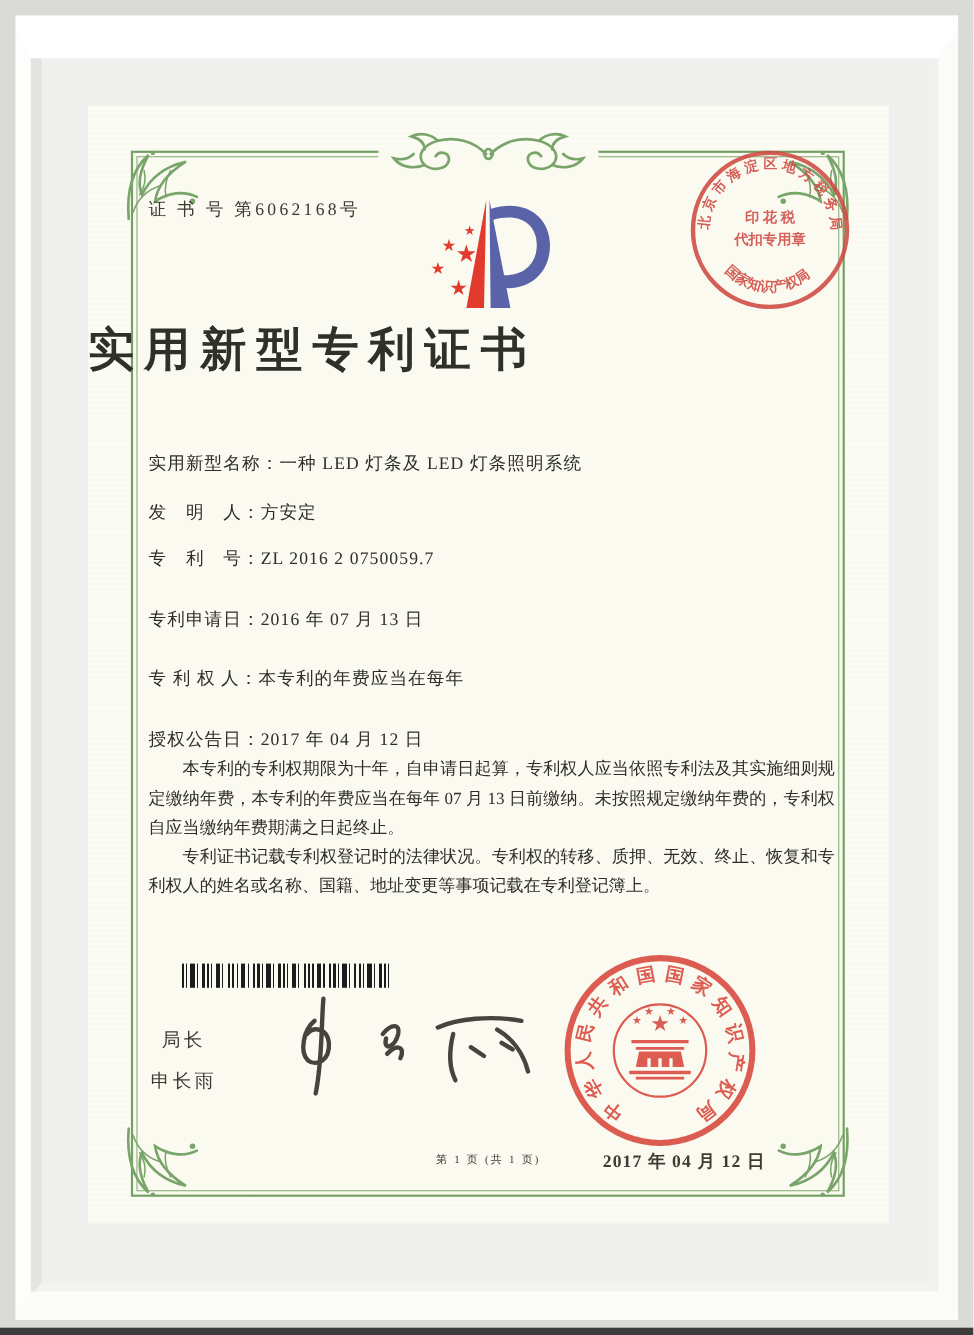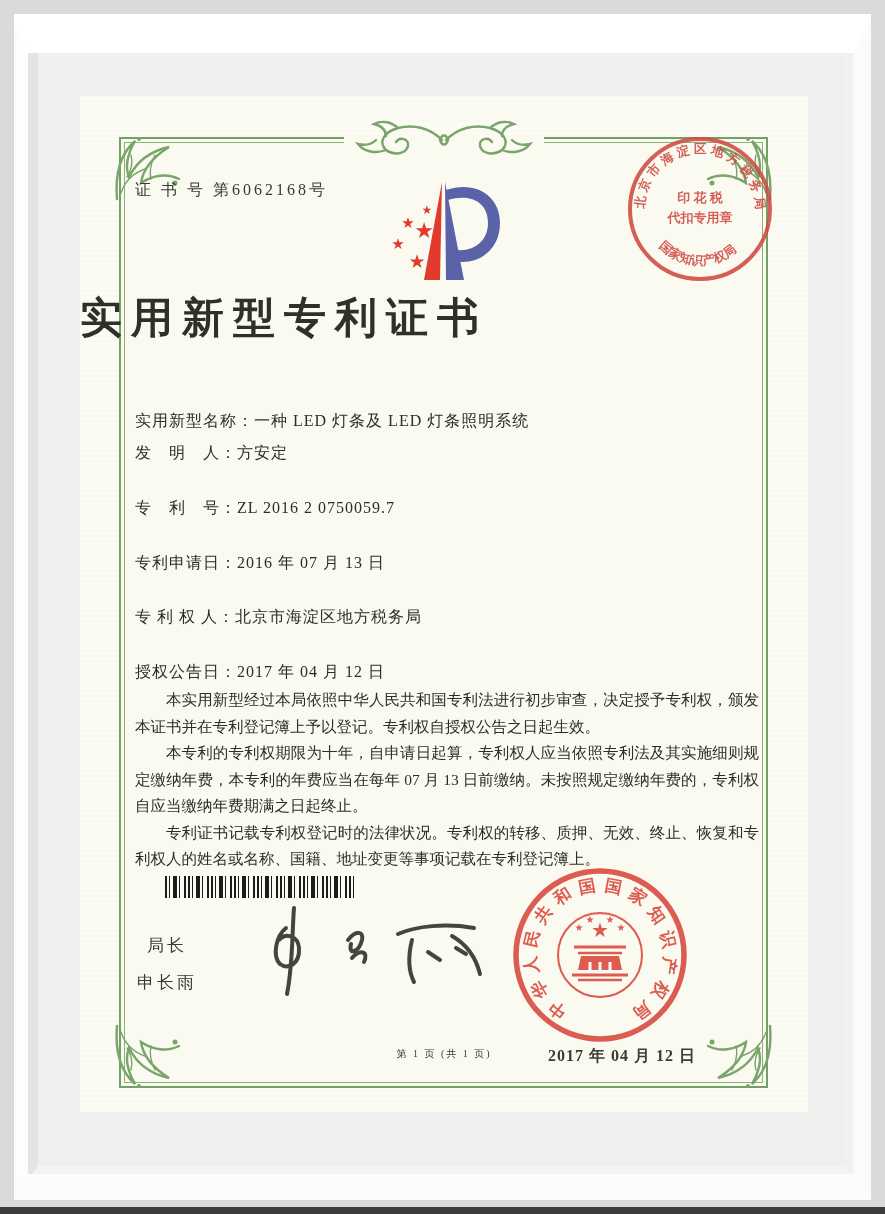--- a/index.html
+++ b/index.html
@@ -55,21 +55,21 @@
   .sipo-logo{position:absolute;left:300px;top:80px;z-index:10;}
   .tax-stamp{position:absolute;left:545px;top:38px;z-index:20;opacity:.88;}
   .cert-title{
     position:absolute;left:0;right:0;top:194px;text-align:left;
     font-size:42px;font-weight:bold;letter-spacing:9px;color:#30302a;z-index:10;
   }
   .field{
     position:absolute;left:55px;width:630px;font-size:16px;letter-spacing:1px;
     color:#2e2e27;z-index:10;white-space:nowrap;
   }
-  .f0{top:291px;margin-top:24px;} .f1{top:347px;} .f2{top:402px;} .f3{top:457px;} .f4{top:511px;} .f5{top:566px;}
+  .f0{top:291px;margin-top:24px;} .f1{top:360px;} .f2{top:402px;} .f3{top:457px;} .f4{top:511px;} .f5{top:566px;}
   .paragraphs{
     position:absolute;left:55px;top:591px;width:624px;z-index:10;
     font-size:15.5px;line-height:26.5px;color:#2e2e27;text-align:justify;
   }
   .paragraphs p{margin:0;text-indent:2em;}
   .barcode{
     position:absolute;left:85px;top:780px;width:192px;height:22px;z-index:10;
     background:repeating-linear-gradient(90deg,
       #1c1c1c 0 2px,rgba(0,0,0,0) 2px 4px,
       #1c1c1c 4px 5px,rgba(0,0,0,0) 5px 8px,
@@ -176,25 +176,24 @@
       <text x="75" y="68" text-anchor="middle" font-size="13" font-weight="bold" fill="#cf4a43">印 花 税</text>
       <text x="75" y="88" text-anchor="middle" font-size="13" font-weight="bold" fill="#cf4a43">代扣专用章</text>
     </svg>
 
     <div class="cert-title">实用新型专利证书</div>
 
     <div class="field f0">实用新型名称：一种 LED 灯条及 LED 灯条照明系统</div>
     <div class="field f1">发　明　人：方安定</div>
     <div class="field f2">专　利　号：ZL 2016 2 0750059.7</div>
     <div class="field f3">专利申请日：2016 年 07 月 13 日</div>
-    <div class="field f4">专 利 权 人：北京市海淀区地方税务局</div>
+    <div class="field f4">专 利 权 人：本专利的年费应当在每年</div>
     <div class="field f5">授权公告日：2017 年 04 月 12 日</div>
 
     <div class="paragraphs">
-      <p>本实用新型经过本局依照中华人民共和国专利法进行初步审查，决定授予专利权，颁发本证书并在专利登记簿上予以登记。专利权自授权公告之日起生效。</p>
       <p>本专利的专利权期限为十年，自申请日起算，专利权人应当依照专利法及其实施细则规定缴纳年费，本专利的年费应当在每年 07 月 13 日前缴纳。未按照规定缴纳年费的，专利权自应当缴纳年费期满之日起终止。</p>
       <p>专利证书记载专利权登记时的法律状况。专利权的转移、质押、无效、终止、恢复和专利权人的姓名或名称、国籍、地址变更等事项记载在专利登记簿上。</p>
     </div>
 
     <div class="barcode"></div>
 
     <div class="sig-block">
       <div class="sig-title">局长</div>
       <div class="sig-name">申长雨</div>
     </div>

